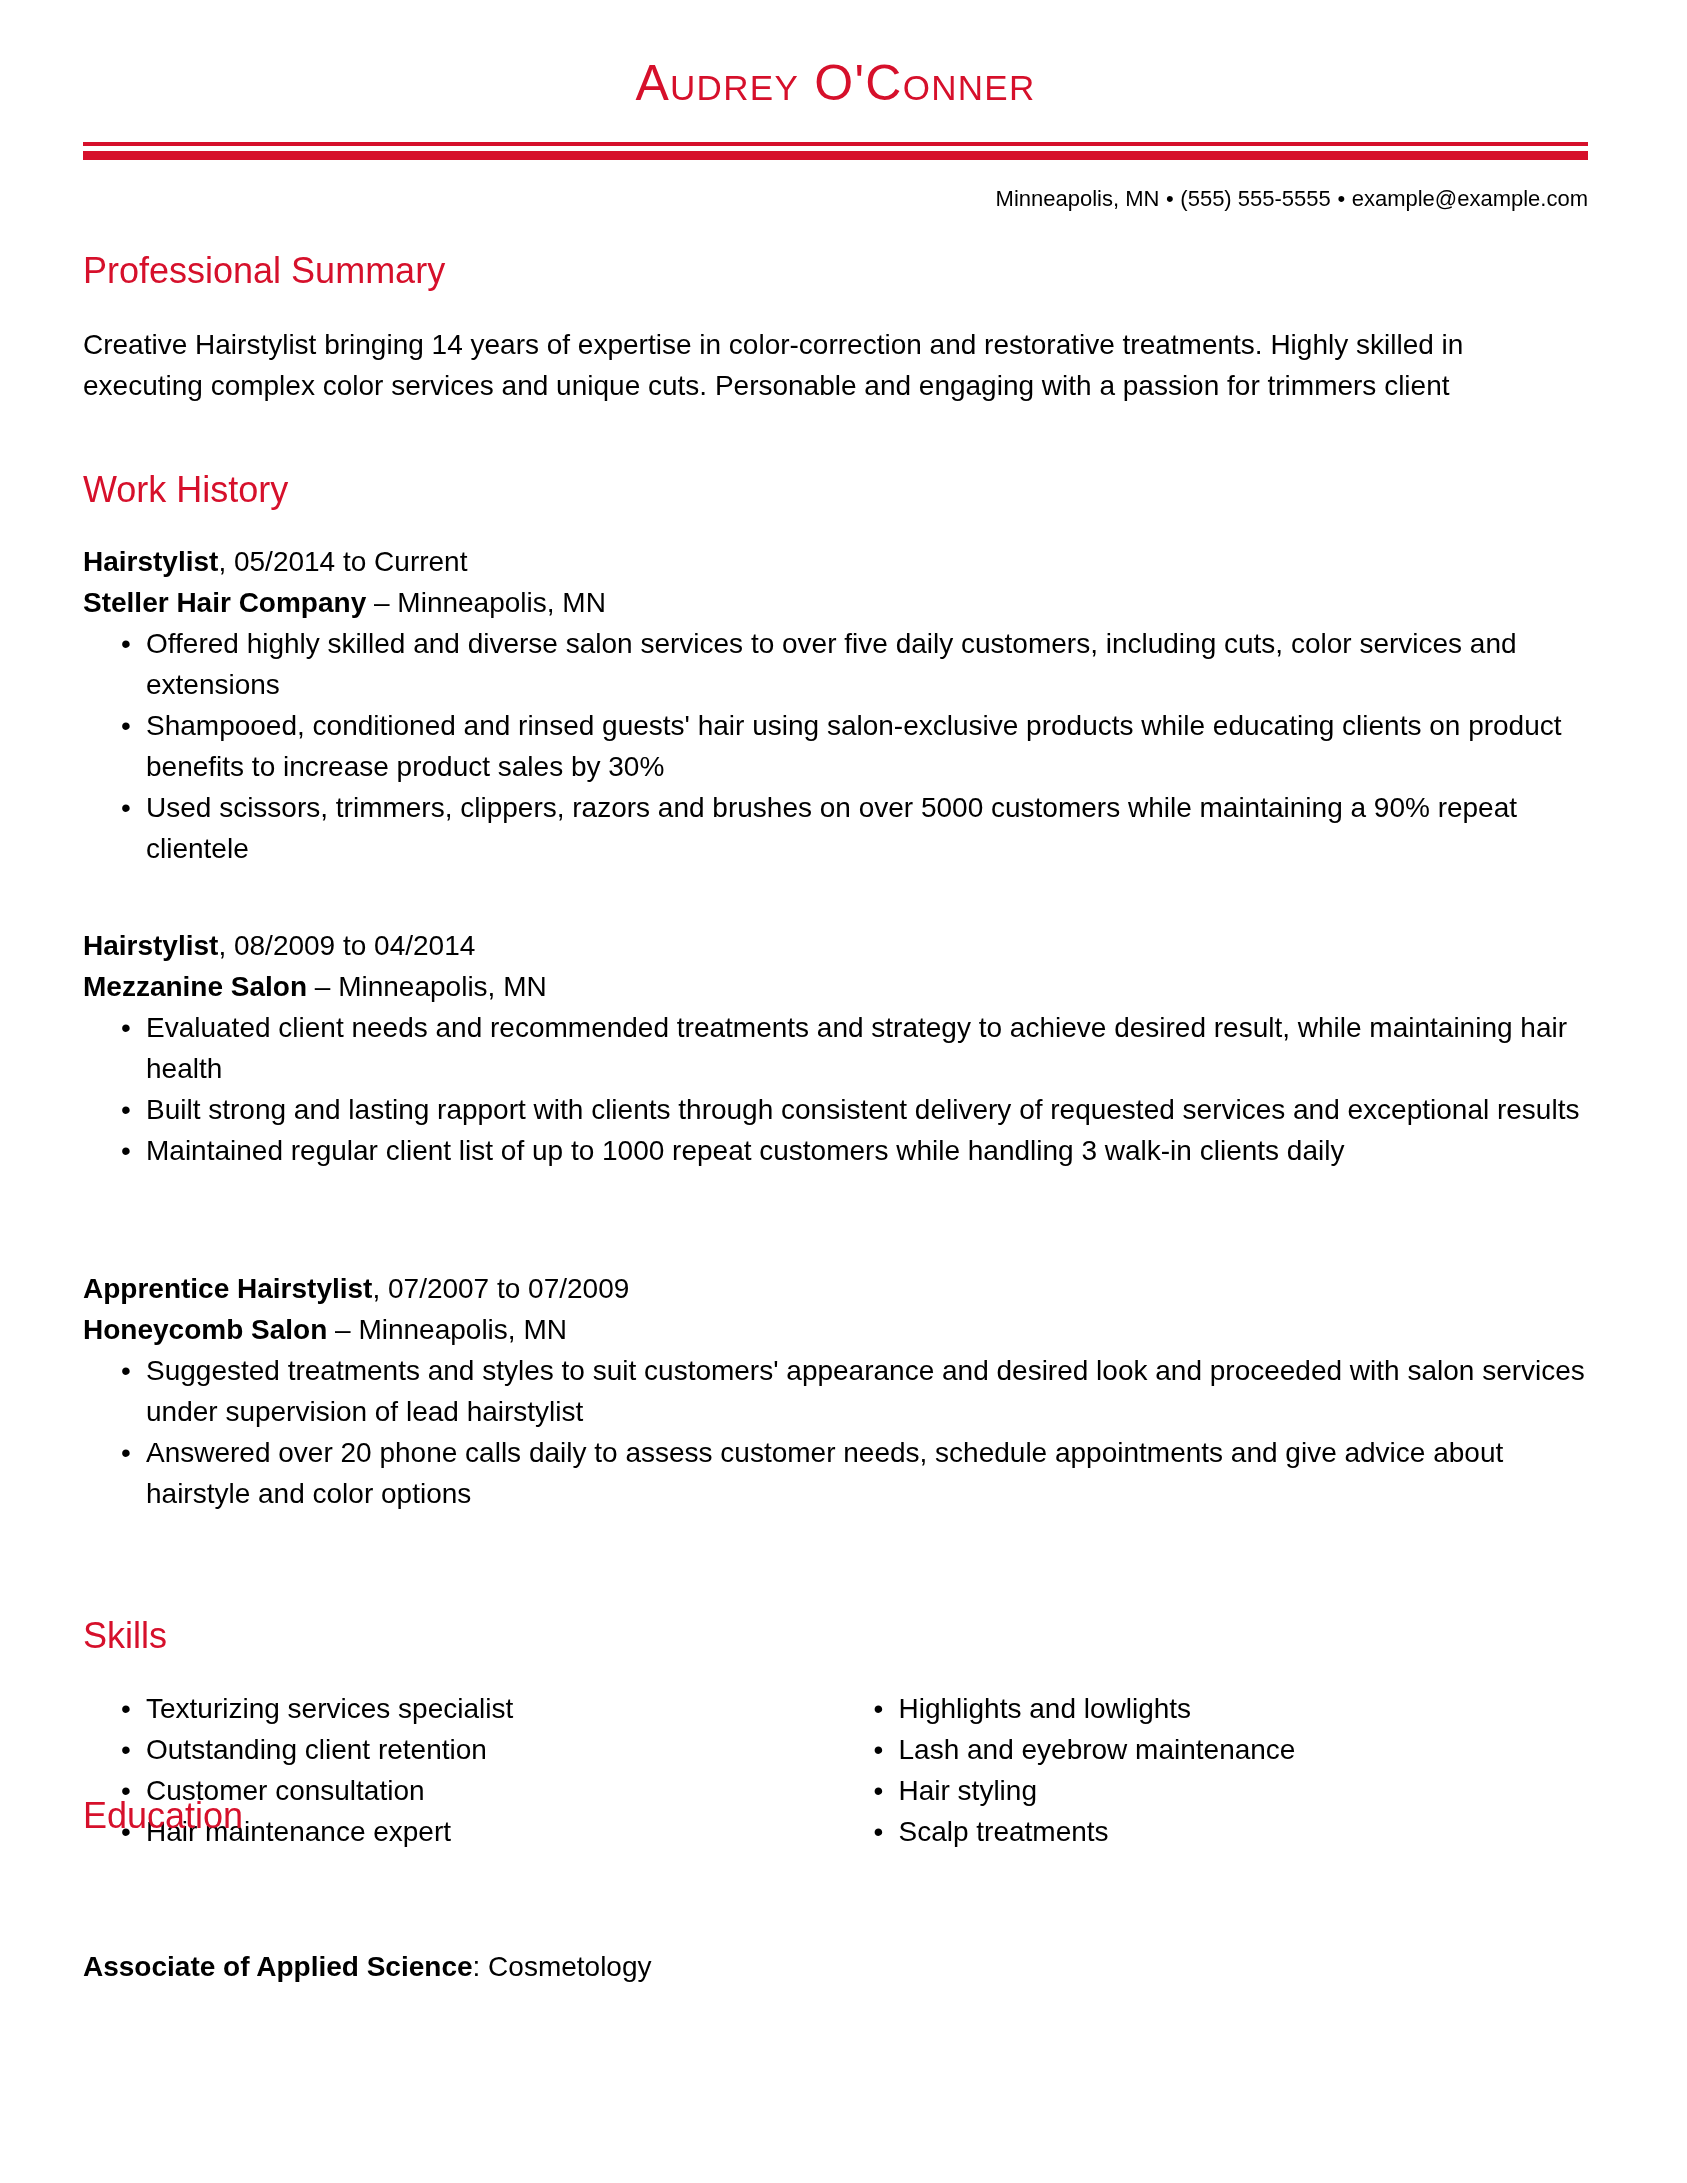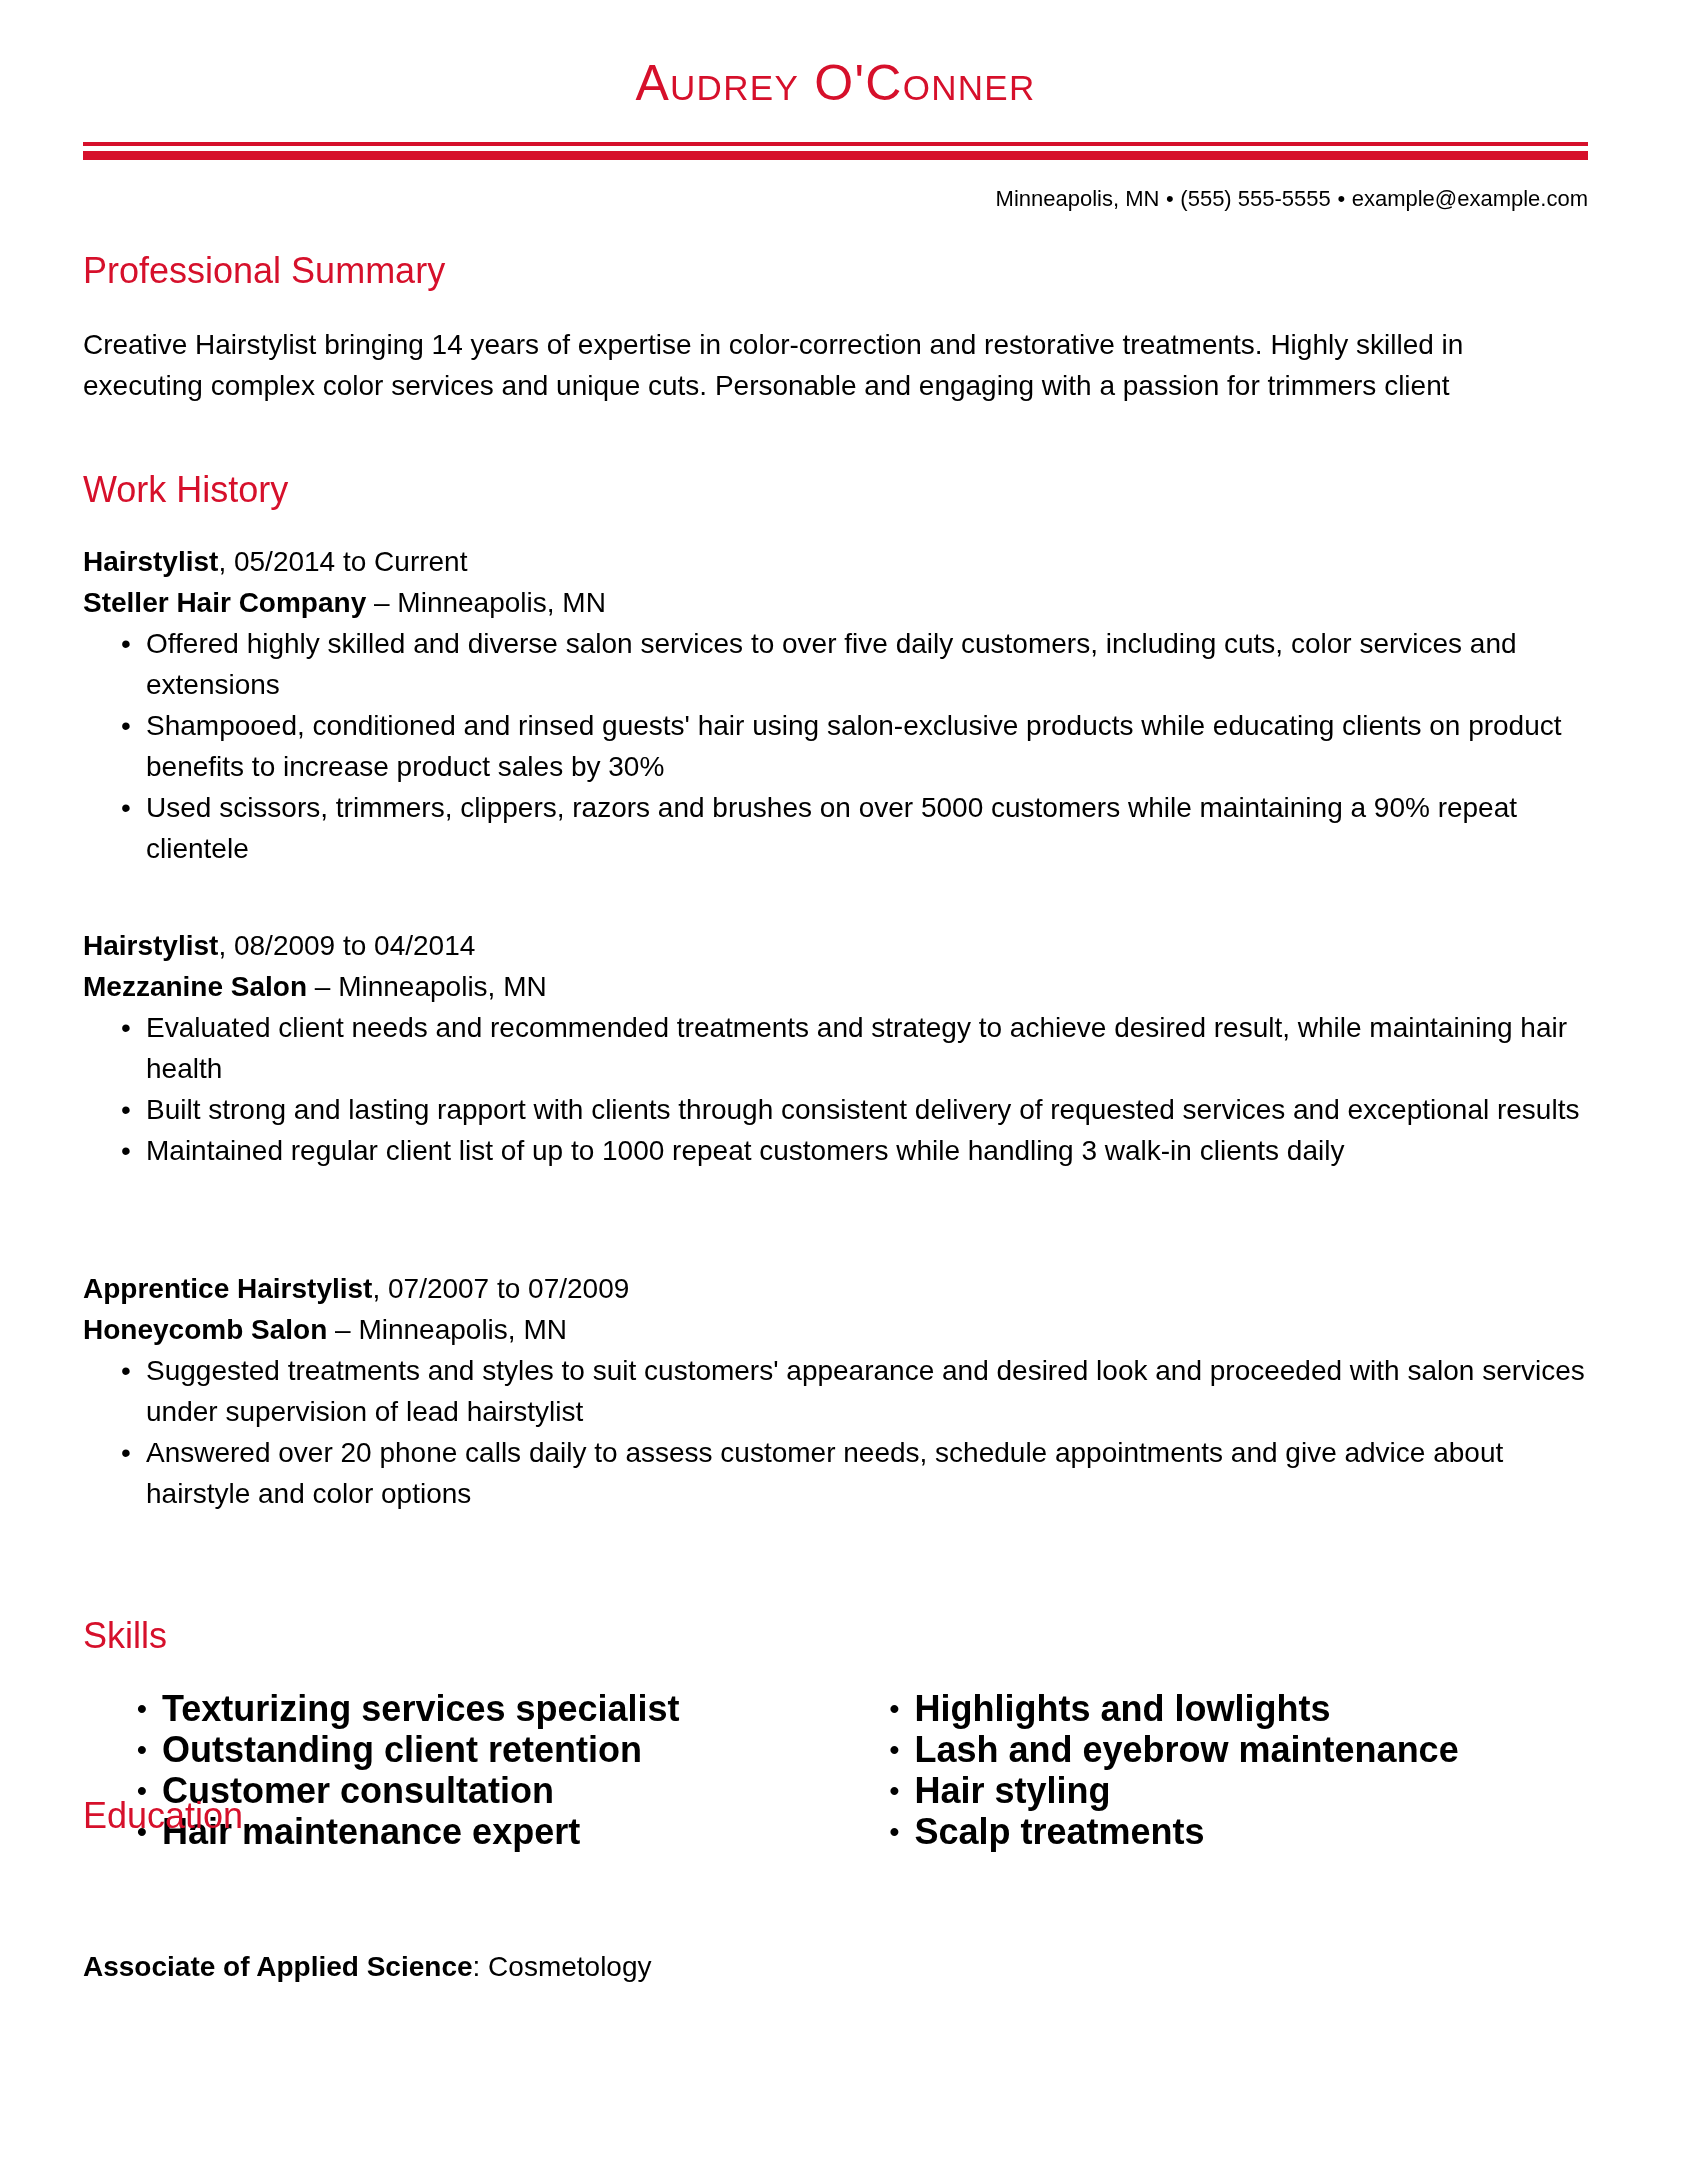--- a/index.html
+++ b/index.html
@@ -15,21 +15,21 @@
              font-size: 22px; line-height: 29px; }
   .contact .sep { margin: 0 6.6px; }
   .section-title { position: absolute; left: 0; color: #d6102b; font-weight: normal;
                    font-size: 36px; line-height: 40px; }
   .para { position: absolute; left: 0; width: 1505px; font-size: 28px; line-height: 41px; }
   .job { position: absolute; left: 0; width: 1505px; font-size: 28px; line-height: 41px; }
   .job .line b { font-weight: bold; }
   ul { margin: 0; padding: 0 0 0 63px; list-style: none; }
   li { position: relative; }
   li::before { content: "\2022"; position: absolute; left: -25px; top: 0; font-size: 28px; }
-  .skills { position: absolute; left: 16px; width: 1505px; display: flex; font-size: 36px; line-height: 41px; font-weight: bold; }
+  .skills { position: absolute; left: 0; width: 1505px; display: flex; font-size: 28px; line-height: 41px; }
   .skills ul { width: 754px; }
   .edu { position: absolute; left: 0; width: 1505px; font-size: 28px; line-height: 41px; }
 </style>
 </head>
 <body>
 
 <div class="page">
   <div class="name">Audrey O'Conner</div>
   <div class="rule-thin"></div>
   <div class="rule-thick"></div>

